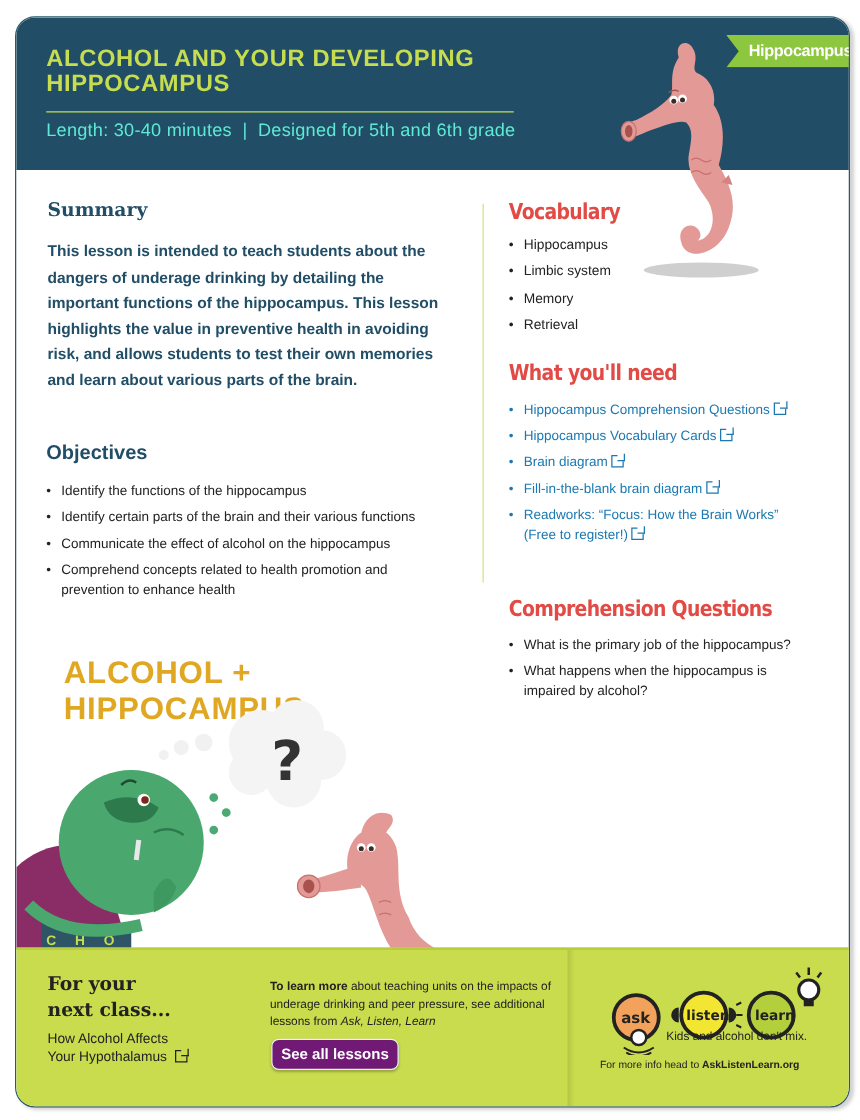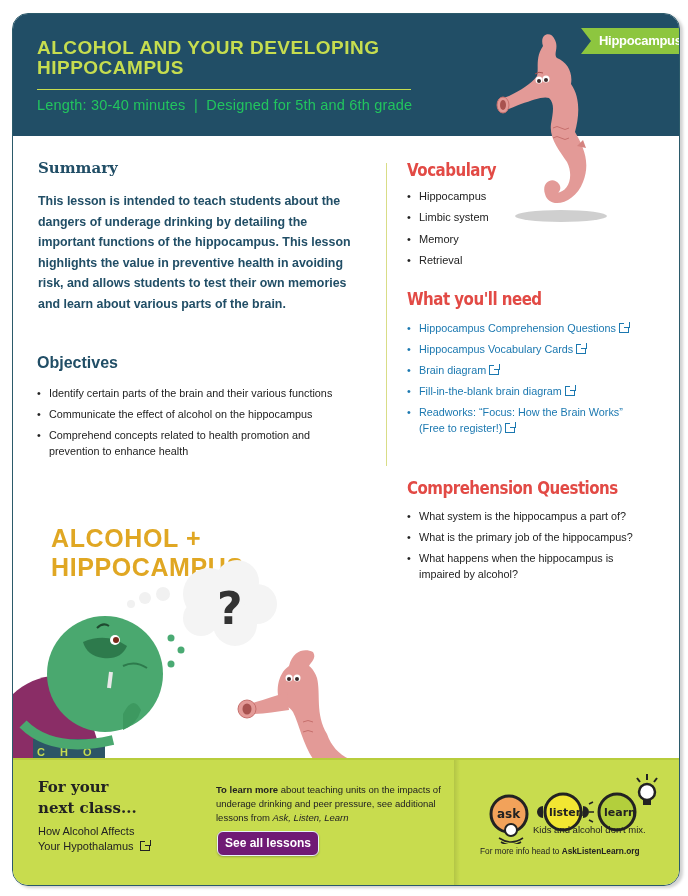--- a/index.html
+++ b/index.html
@@ -20,21 +20,21 @@
   }
   .title {
     position: absolute; left: 24px; top: 24px; width: 420px;
     color: #c6dd4f; font-weight: bold; font-size: 19px; line-height: 20px;
     letter-spacing: 0.5px;
   }
   .title-rule {
     position: absolute; left: 24px; top: 75px; width: 374px; height: 1px; background: #c6dd4f;
   }
   .subtitle {
-    position: absolute; left: 24px; top: 83px; color: #22c55e; font-size: 14.5px; letter-spacing: 0.2px;
+    position: absolute; left: 24px; top: 83px; color: #5eead4; font-size: 14.5px; letter-spacing: 0.2px;
   }
   .tag {
     position: absolute; left: 568px; top: 14px; width: 100px; height: 26px;
     background: #8dc63f; color: #fff; font-weight: bold; font-size: 13px;
     line-height: 26px; padding-left: 18px;
     clip-path: polygon(0 0, 100% 0, 100% 100%, 0 100%, 10px 50%);
     font-family: "Liberation Sans", sans-serif; letter-spacing: -0.3px;
   }
 
   
@@ -173,20 +173,21 @@
     <path d="M66 100 q4 -3 8 0 t8 0" stroke="#c7706d" fill="none" stroke-width="1"></path>
     <path d="M66 110 q4 -3 8 0 t8 0" stroke="#c7706d" fill="none" stroke-width="1"></path>
     <path d="M90 118 l6 -6 l3 8 z" fill="#d48380"></path>
   </svg>
 
   <div class="h-serif summary-h">Summary</div>
   <p class="summary-p">This lesson is intended to teach students about the dangers of underage drinking by detailing the important functions of the hippocampus. This lesson highlights the value in preventive health in avoiding risk, and allows students to test their own memories and learn about various parts of the brain.</p>
 
   <div class="obj-h">Objectives</div>
   <ul class="bullets obj-list">
+    <li>Identify the functions of the hippocampus</li>
     <li>Identify certain parts of the brain and their various functions</li>
     <li>Communicate the effect of alcohol on the hippocampus</li>
     <li>Comprehend concepts related to health promotion and prevention to enhance health</li>
   </ul>
 
   <div class="ah-title">ALCOHOL + HIPPOCAMPUS</div>
 
   <svg class="scene" viewBox="0 0 380 205">
 
     <circle cx="118" cy="50" r="4" fill="#f1f1f1"></circle>
@@ -246,21 +247,20 @@
   <ul class="bullets need-list">
     <li><span>Hippocampus Comprehension Questions</span><span class="ext"></span></li>
     <li><span>Hippocampus Vocabulary Cards</span><span class="ext"></span></li>
     <li><span>Brain diagram</span><span class="ext"></span></li>
     <li><span>Fill-in-the-blank brain diagram</span><span class="ext"></span></li>
     <li><span>Readworks: “Focus: How the Brain Works” (Free to register!)</span><span class="ext"></span></li>
   </ul>
 
   <div class="h-red comp-h">Comprehension Questions</div>
   <ul class="bullets comp-list">
-    <li>What system is the hippocampus a part of?</li>
     <li>What is the primary job of the hippocampus?</li>
     <li>What happens when the hippocampus is impaired by alcohol?</li>
   </ul>
 
   <div class="footer">
     <div class="next-h">
       <div>For your</div>
       <div>next class...</div>
     </div>
     <div class="next-link">

